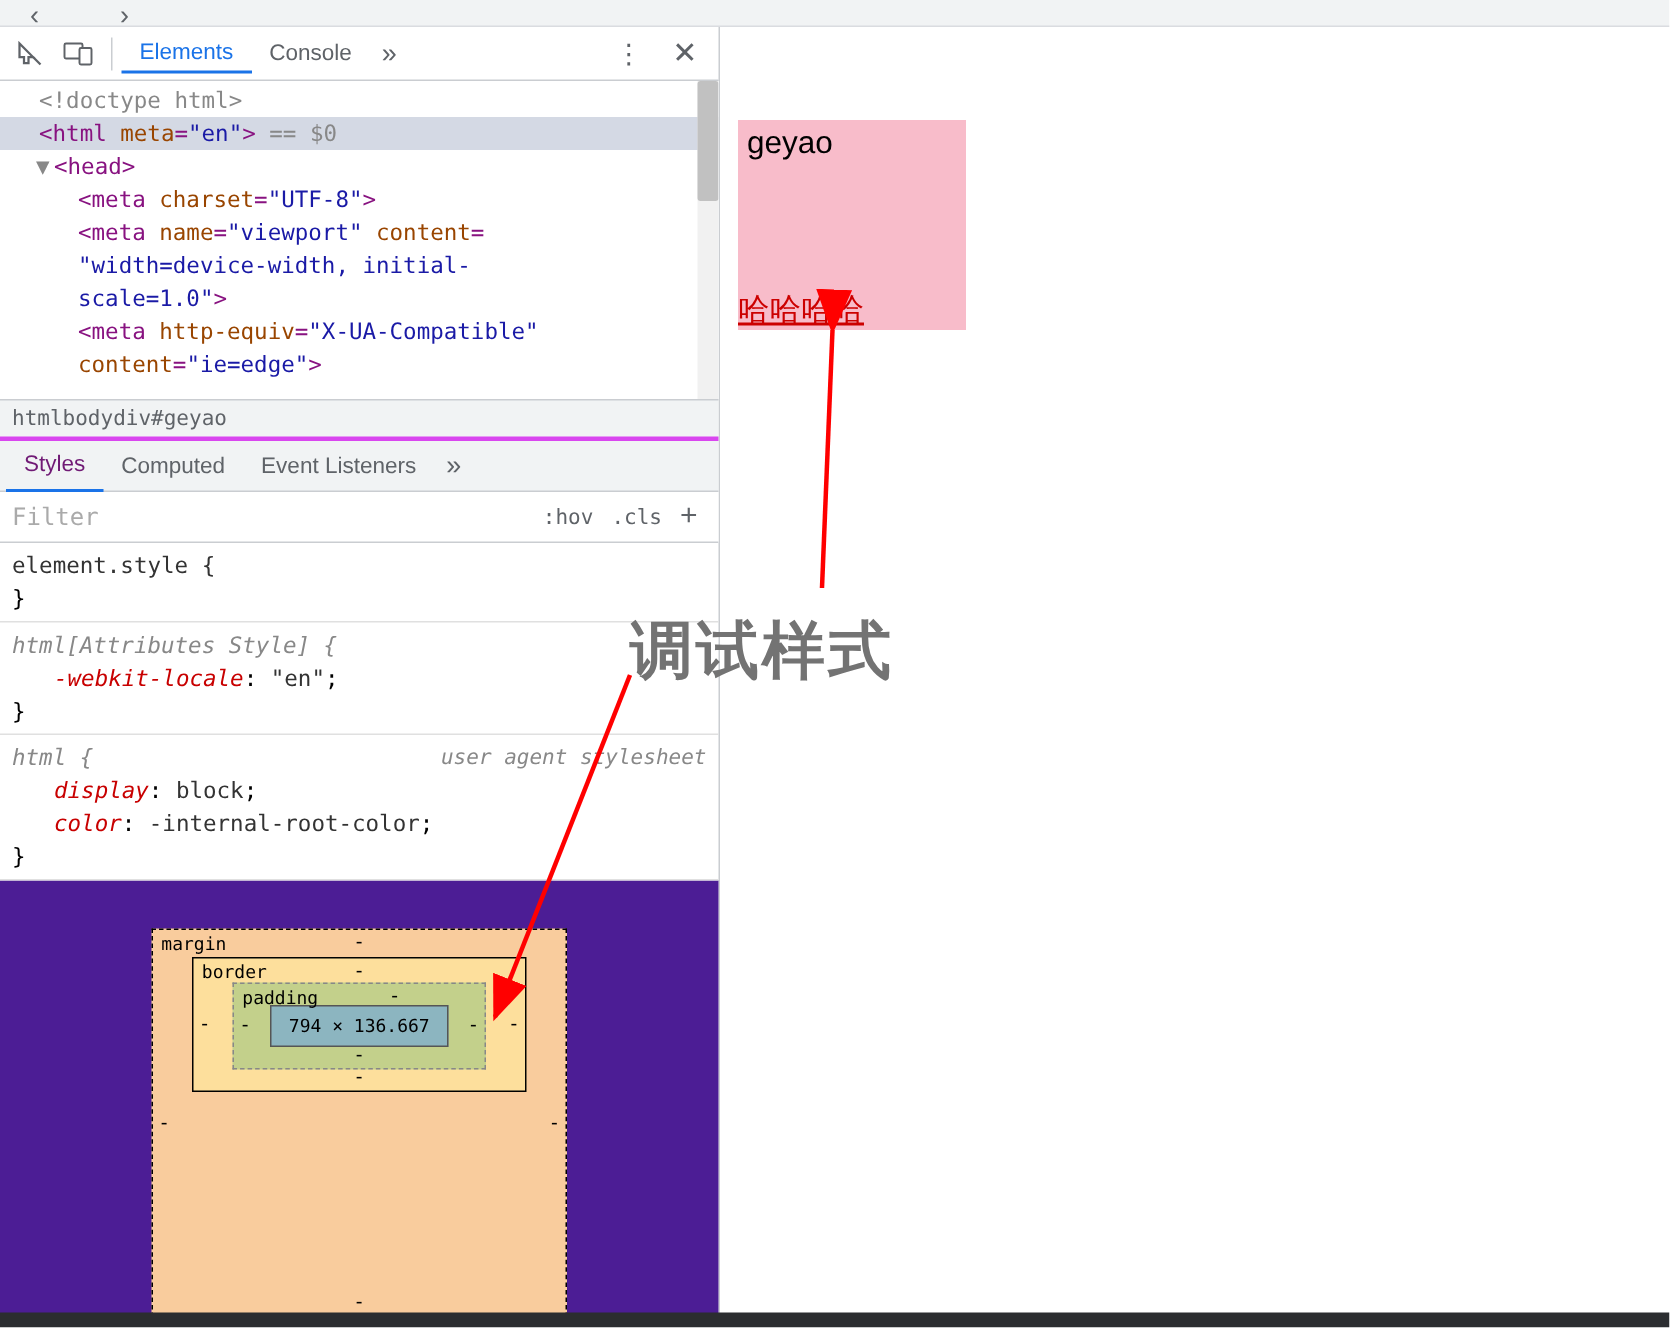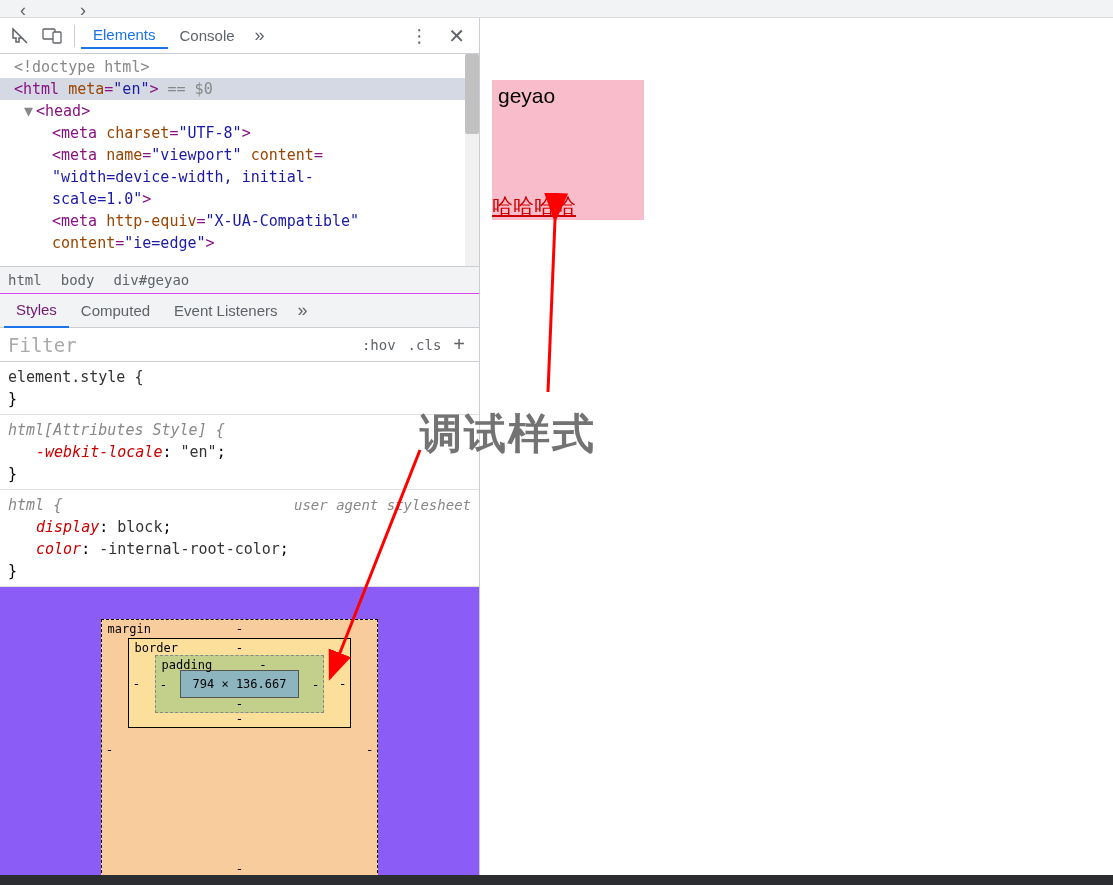--- a/index.html
+++ b/index.html
@@ -21,58 +21,58 @@
 .dt-tab.active { color: #1a73e8; border-bottom: 2px solid #1a73e8; }
 .tb-spacer { flex: 1; }
 .dt-more { padding: 0 8px; color: #5f6368; font-size: 18px; cursor: pointer; }
 .dt-close { padding: 0 10px; color: #5f6368; font-size: 20px; cursor: pointer; }
 .dt-menu { padding: 0 10px; color: #5f6368; font-size: 18px; cursor: pointer; }
 
 
 .dom-tree { height: 212px; overflow: auto; font-family: Consolas, monospace; font-size: 15px; line-height: 22px; position: relative; background: #fff; padding: 2px 0; }
 .dom-tree .scroller-track { position: absolute; right: 0; top: 0; width: 14px; height: 100%; background: #f1f1f1; }
 .dom-tree .scroller-thumb { position: absolute; right: 0; top: 0; width: 14px; height: 80px; background: #c1c1c1; border-radius: 2px; }
-.dom-line { padding-left: 14px; white-space: nowrap; }
+.dom-line { padding-left: 26px; white-space: nowrap; }
 .dom-line.sel { background: #d4d9e4; }
 .dom-indent1 { padding-left: 24px; }
 .dom-indent2 { padding-left: 52px; }
 .dom-tag { color: #881280; }
 .dom-attr { color: #994500; }
 .dom-val { color: #1a1aa6; }
 .dom-gray { color: #888; }
 .dom-doctype { color: #888; }
 .twisty { color: #888; display: inline-block; width: 12px; }
 
 
-.crumb { height: 28px; border-top: 1px solid #cacdd1; border-bottom: 1px solid #d946ef; background: #f1f3f4; display: flex; align-items: center; padding: 0 8px; font-family: Consolas, monospace; font-size: 14px; color: #5f6368; gap: 19px; }
+.crumb { height: 28px; border-top: 1px solid #cacdd1; border-bottom: 3px solid #d946ef; background: #f1f3f4; display: flex; align-items: center; padding: 0 8px; font-family: Consolas, monospace; font-size: 14px; color: #5f6368; gap: 0; }
 .crumb span { cursor: pointer; }
 
 
 .subtabs { height: 34px; border-bottom: 1px solid #cacdd1; display: flex; align-items: center; padding: 0 4px; background: #f1f3f4; }
 .subtab { padding: 0 12px; height: 34px; display: flex; align-items: center; font-size: 15px; color: #5f6368; cursor: pointer; }
 .subtab.active { color: #701a75; border-bottom: 2px solid #1a73e8; }
 
 
 .filter-row { height: 34px; border-bottom: 1px solid #cacdd1; display: flex; align-items: center; padding: 0 8px; background: #fff; }
-.filter-input { flex: 1; border: none; outline: none; font-size: 19px; color: #888; font-family: Consolas, monospace; }
+.filter-input { flex: 1; border: none; outline: none; font-size: 16px; color: #888; font-family: Consolas, monospace; }
 .filter-input::placeholder { color: #aaa; }
 .filter-btn { padding: 0 6px; font-family: Consolas, monospace; font-size: 14px; color: #5f6368; cursor: pointer; }
 .filter-plus { font-size: 20px; color: #5f6368; padding: 0 6px; cursor: pointer; }
 
 
 .rules { font-family: Consolas, monospace; font-size: 15px; line-height: 22px; }
 .rule-block { border-bottom: 1px solid #e0e0e0; padding: 4px 8px; position: relative; }
 .rule-sel { font-style: italic; color: #888; }
 .rule-origin { position: absolute; right: 8px; top: 4px; font-style: italic; color: #888; font-size: 14px; }
 .prop { padding-left: 28px; }
 .prop-name { color: #c80000; font-style: italic; }
 .prop-val { color: #333; }
 
 
-.boxmodel-wrap { flex: 1; display: flex; justify-content: center; padding-top: 32px; background: #8b5cf6; }
+.boxmodel-wrap { flex: 1; display: flex; justify-content: center; padding-top: 32px; background: #4c1d95; }
 .bm-margin { background: #f9cc9d; border: 1px dashed #000; padding: 18px 26px 14px 26px; position: relative; font-family: Consolas, monospace; font-size: 12px; }
 .bm-border { background: #fddf9c; border: 1px solid #000; padding: 16px 26px 14px 26px; position: relative; }
 .bm-padding { background: #c3d08b; border: 1px dashed #888; padding: 14px 24px 14px 24px; position: relative; }
 .bm-content { background: #8cb5c0; border: 1px solid #555; padding: 6px 12px; text-align: center; white-space: nowrap; }
 .bm-label { position: absolute; top: 2px; left: 6px; font-size: 12px; }
 .bm-dash { position: absolute; font-size: 13px; }
 .bm-top { top: 1px; left: 50%; transform: translateX(-50%); }
 .bm-bottom { bottom: 1px; left: 50%; transform: translateX(-50%); }
 .bm-left { left: 4px; top: 50%; transform: translateY(-50%); }
 .bm-right { right: 4px; top: 50%; transform: translateY(-50%); }

